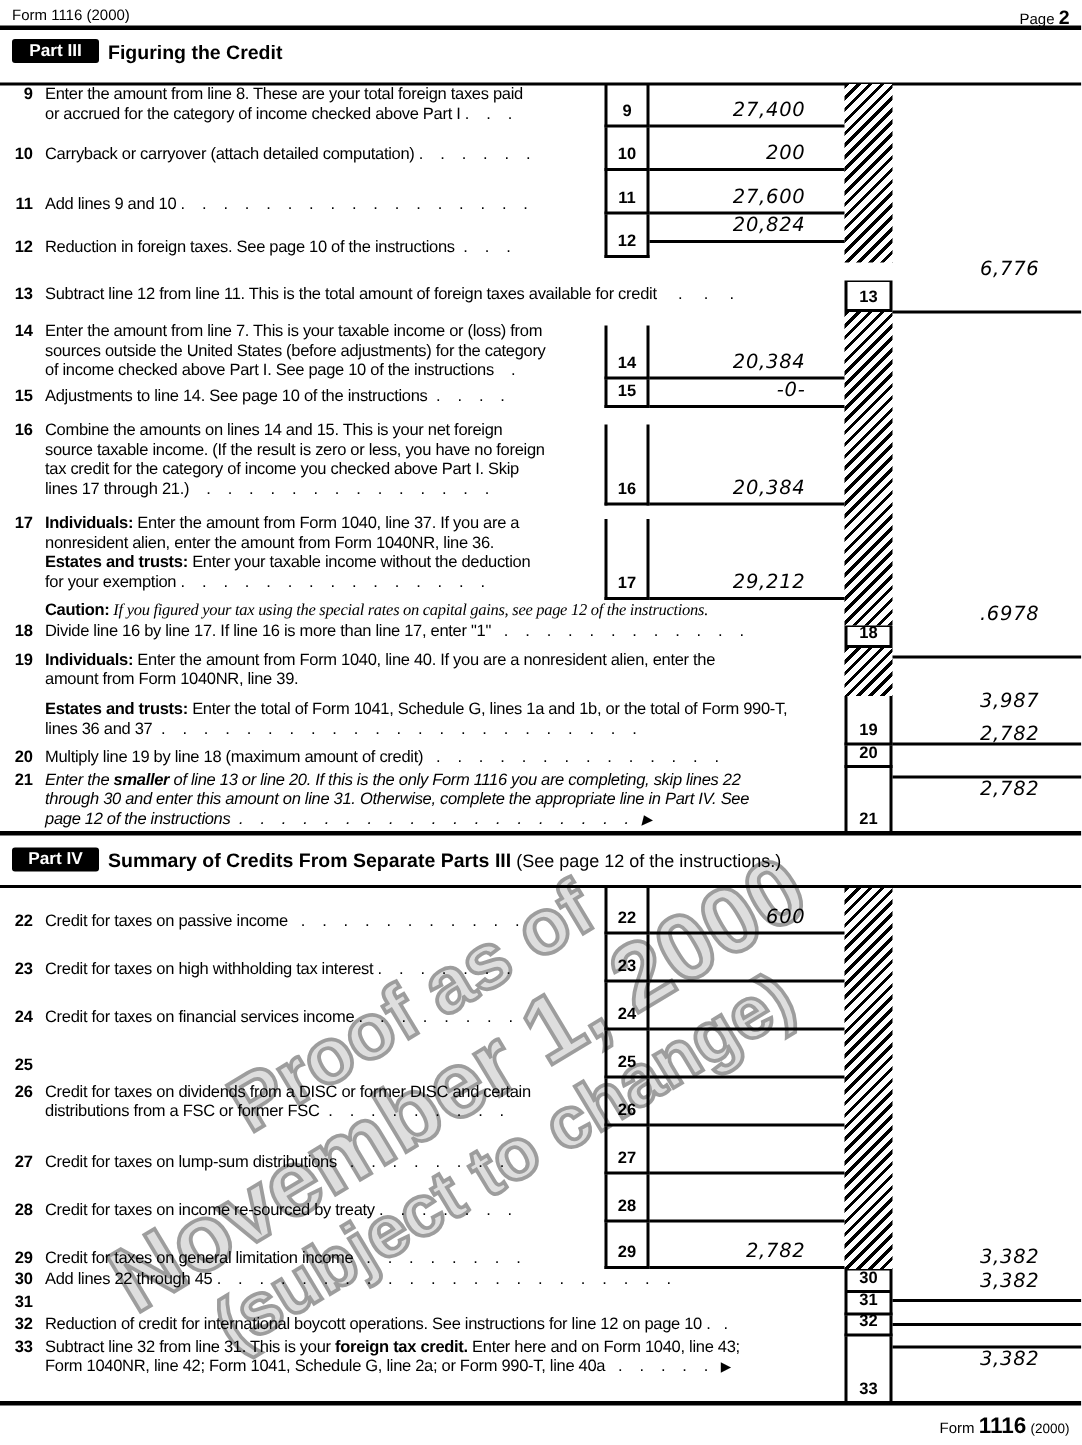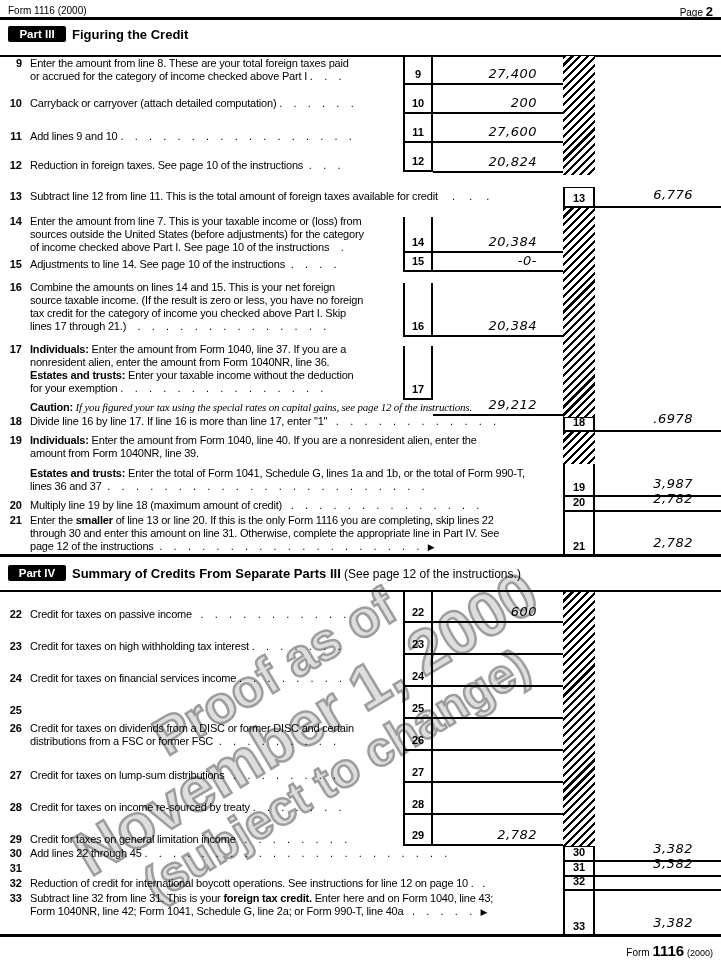--- a/index.html
+++ b/index.html
@@ -14,21 +14,21 @@
   .badge{position:absolute;left:8px;width:58px;background:#000;color:#fff;font-weight:bold;
          font-size:11.5px;text-align:center;padding:2px 0;border-radius:2px;}
   .ptitle{position:absolute;left:72px;font-size:13px;}
   .cell{position:absolute;box-sizing:border-box;border-bottom:2.5px solid #000;
         display:flex;align-items:flex-end;}
   .cnum{left:403px;width:30px;border-left:2px solid #000;border-right:2px solid #000;
         justify-content:center;font-weight:bold;font-size:11px;padding-bottom:3px;}
   .cval{left:433px;width:130px;justify-content:flex-end;padding:0 26px 2px 0;}
   .rnum{left:563px;width:32px;border-left:2px solid #000;border-right:2px solid #000;
         justify-content:center;font-weight:bold;font-size:11px;padding-bottom:2px;}
-  .rval{left:595px;width:126px;justify-content:flex-end;padding:0 28px 4px 0;}
+  .rval{left:595px;width:126px;justify-content:flex-end;padding:0 28px 20px 0;}
   .nob{border-bottom:none;}
   .topb{border-top:1.5px solid #000;}
   .val{font-family:"DejaVu Sans",sans-serif;font-style:italic;font-size:13px;letter-spacing:.5px;}
   .hatch{position:absolute;left:563px;width:32px;
          background:repeating-linear-gradient(135deg,#000 0 2.2px,#fff 2.2px 5.6px);}
   .wm{position:absolute;left:-25px;top:635px;width:660px;transform:rotate(-31deg);
       text-align:center;font-weight:bold;color:#d9d9d9;-webkit-text-stroke:2.5px #8d8d8d;
       opacity:.85;line-height:1.08;}
   .wm1{font-size:52px;}.wm2{font-size:62px;}.wm3{font-size:48px;}
   .hdr{font-size:10px;}
@@ -76,21 +76,21 @@
   <div class="lnum" style="top:130px;">11</div>
   <div class="desc" style="left:30px;top:130px;">Add lines 9 and 10 .    .    .    .    .    .    .    .    .    .    .    .    .    .    .    .    .</div>
   <div class="cell cnum" style="top:114px;height:29px;">11</div>
   <div class="cell cval" style="top:114px;height:29px;">
       <span class="val">27,600</span>
     </div>
 
   <div class="lnum" style="top:159px;">12</div>
   <div class="desc" style="left:30px;top:159px;">Reduction in foreign taxes. See page 10 of the instructions  .    .    .</div>
   <div class="cell cnum" style="top:143px;height:29px;">12</div>
-  <div class="cell cval" style="top:144px;height:29px;">
+  <div class="cell cval" style="top:133px;height:29px;">
       <span class="val">20,824</span>
     </div>
 
   <div class="lnum" style="top:190px;">13</div>
   <div class="desc" style="left:30px;top:190px;">Subtract line 12 from line 11. This is the total amount of foreign taxes available for credit     .     .     .</div>
   <div class="cell rnum topb" style="top:187px;height:21px;">13</div>
   <div class="cell rval" style="top:187px;height:21px;">
       <span class="val">6,776</span>
     </div>
 
@@ -119,21 +119,21 @@
   <div class="cell cval" style="top:283px;height:54px;">
       <span class="val">20,384</span>
     </div>
 
   <div class="lnum" style="top:343px;">17</div>
   <div class="desc" style="left:30px;top:343px;"><span class="b">Individuals: </span><span>Enter the amount from Form 1040, line 37. If you are a
 nonresident alien, enter the amount from Form 1040NR, line 36.
 </span><span class="b">Estates and trusts: </span><span>Enter your taxable income without the deduction
 for your exemption .    .    .    .    .    .    .    .    .    .    .    .    .    .    .</span></div>
   <div class="cell cnum" style="top:346px;height:54px;">17</div>
-  <div class="cell cval" style="top:362px;height:54px;padding-left:28px;">
+  <div class="cell cval" style="top:346px;height:54px;padding-left:28px;">
       <span class="val">29,212</span>
     </div>
 
   <div class="desc" style="left:30px;top:401px;"><span class="b">Caution:</span><span class="cau"> If you figured your tax using the special rates on capital gains, see page 12 of the instructions.</span></div>
 
   <div class="lnum" style="top:415px;">18</div>
   <div class="desc" style="left:30px;top:415px;">Divide line 16 by line 17. If line 16 is more than line 17, enter "1"   .    .    .    .    .    .    .    .    .    .    .    .</div>
   <div class="cell rnum topb" style="top:417px;height:15px;">18</div>
   <div class="cell rval" style="top:417px;height:15px;">
       <span class="val">.6978</span>
@@ -150,21 +150,21 @@
     </div>
 
   <div class="lnum" style="top:499px;">20</div>
   <div class="desc" style="left:30px;top:499px;">Multiply line 19 by line 18 (maximum amount of credit)   .    .    .    .    .    .    .    .    .    .    .    .    .    .</div>
   <div class="cell rnum" style="top:497px;height:15px;">20</div>
   <div class="cell rval" style="top:497px;height:15px;">
       <span class="val">2,782</span>
     </div>
 
   <div class="lnum" style="top:514px;">21</div>
-  <div class="desc" style="left:30px;top:514px;"><span>Enter the </span><span class="b">smaller</span><span> of line 13 or line 20. If this is the only Form 1116 you are completing, skip lines 22
+  <div class="desc" style="left:30px;top:514px;font-style:italic;"><span>Enter the </span><span class="b">smaller</span><span> of line 13 or line 20. If this is the only Form 1116 you are completing, skip lines 22
 through 30 and enter this amount on line 31. Otherwise, complete the appropriate line in Part IV. See
 page 12 of the instructions  .    .    .    .    .    .    .    .    .    .    .    .    .    .    .    .    .    .    .   </span><span class="arrow">▶</span></div>
   <div class="cell rnum nob" style="top:512px;height:42px;">21</div>
   <div class="cell rval nob" style="top:512px;height:42px;">
       <span class="val">2,782</span>
     </div>
   <div class="rule" style="top:554px;height:3px;"></div>
 
   <div class="badge" style="top:565px;">Part IV</div>
   <div class="ptitle" style="top:566px;"><span class="b">Summary of Credits From Separate Parts III</span><span style="font-size:12px;"> (See page 12 of the instructions.)</span></div>

